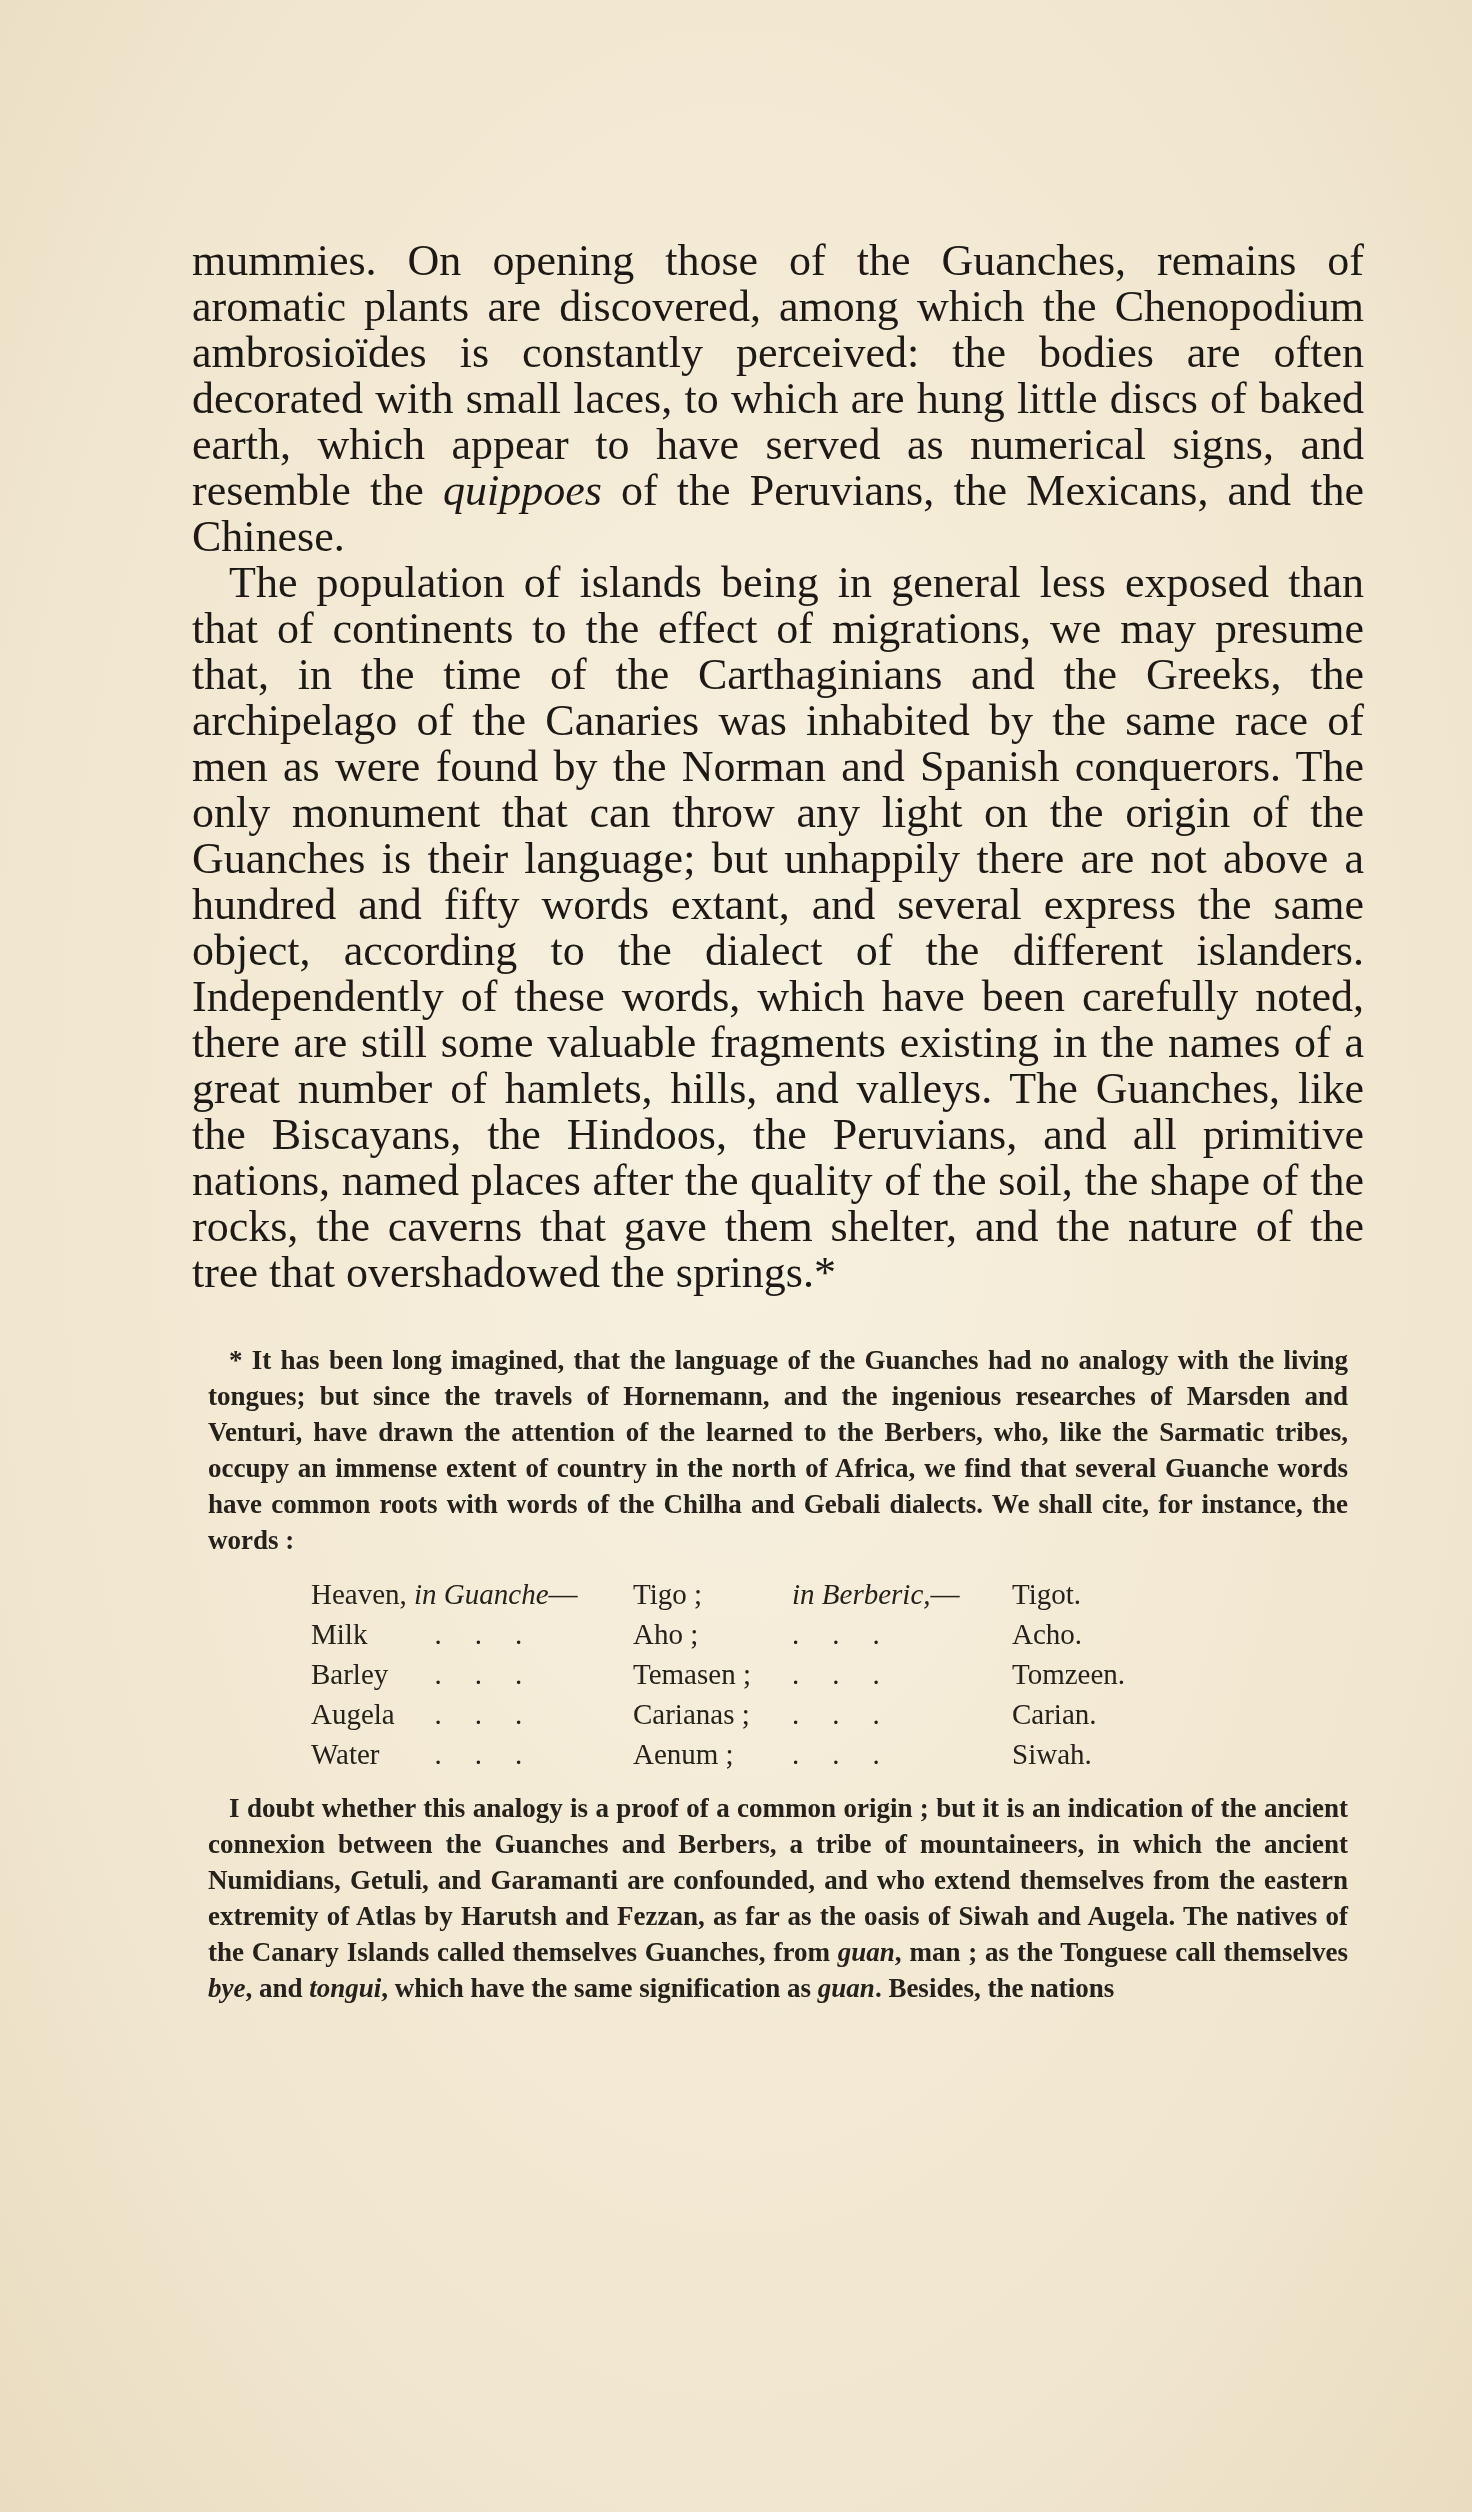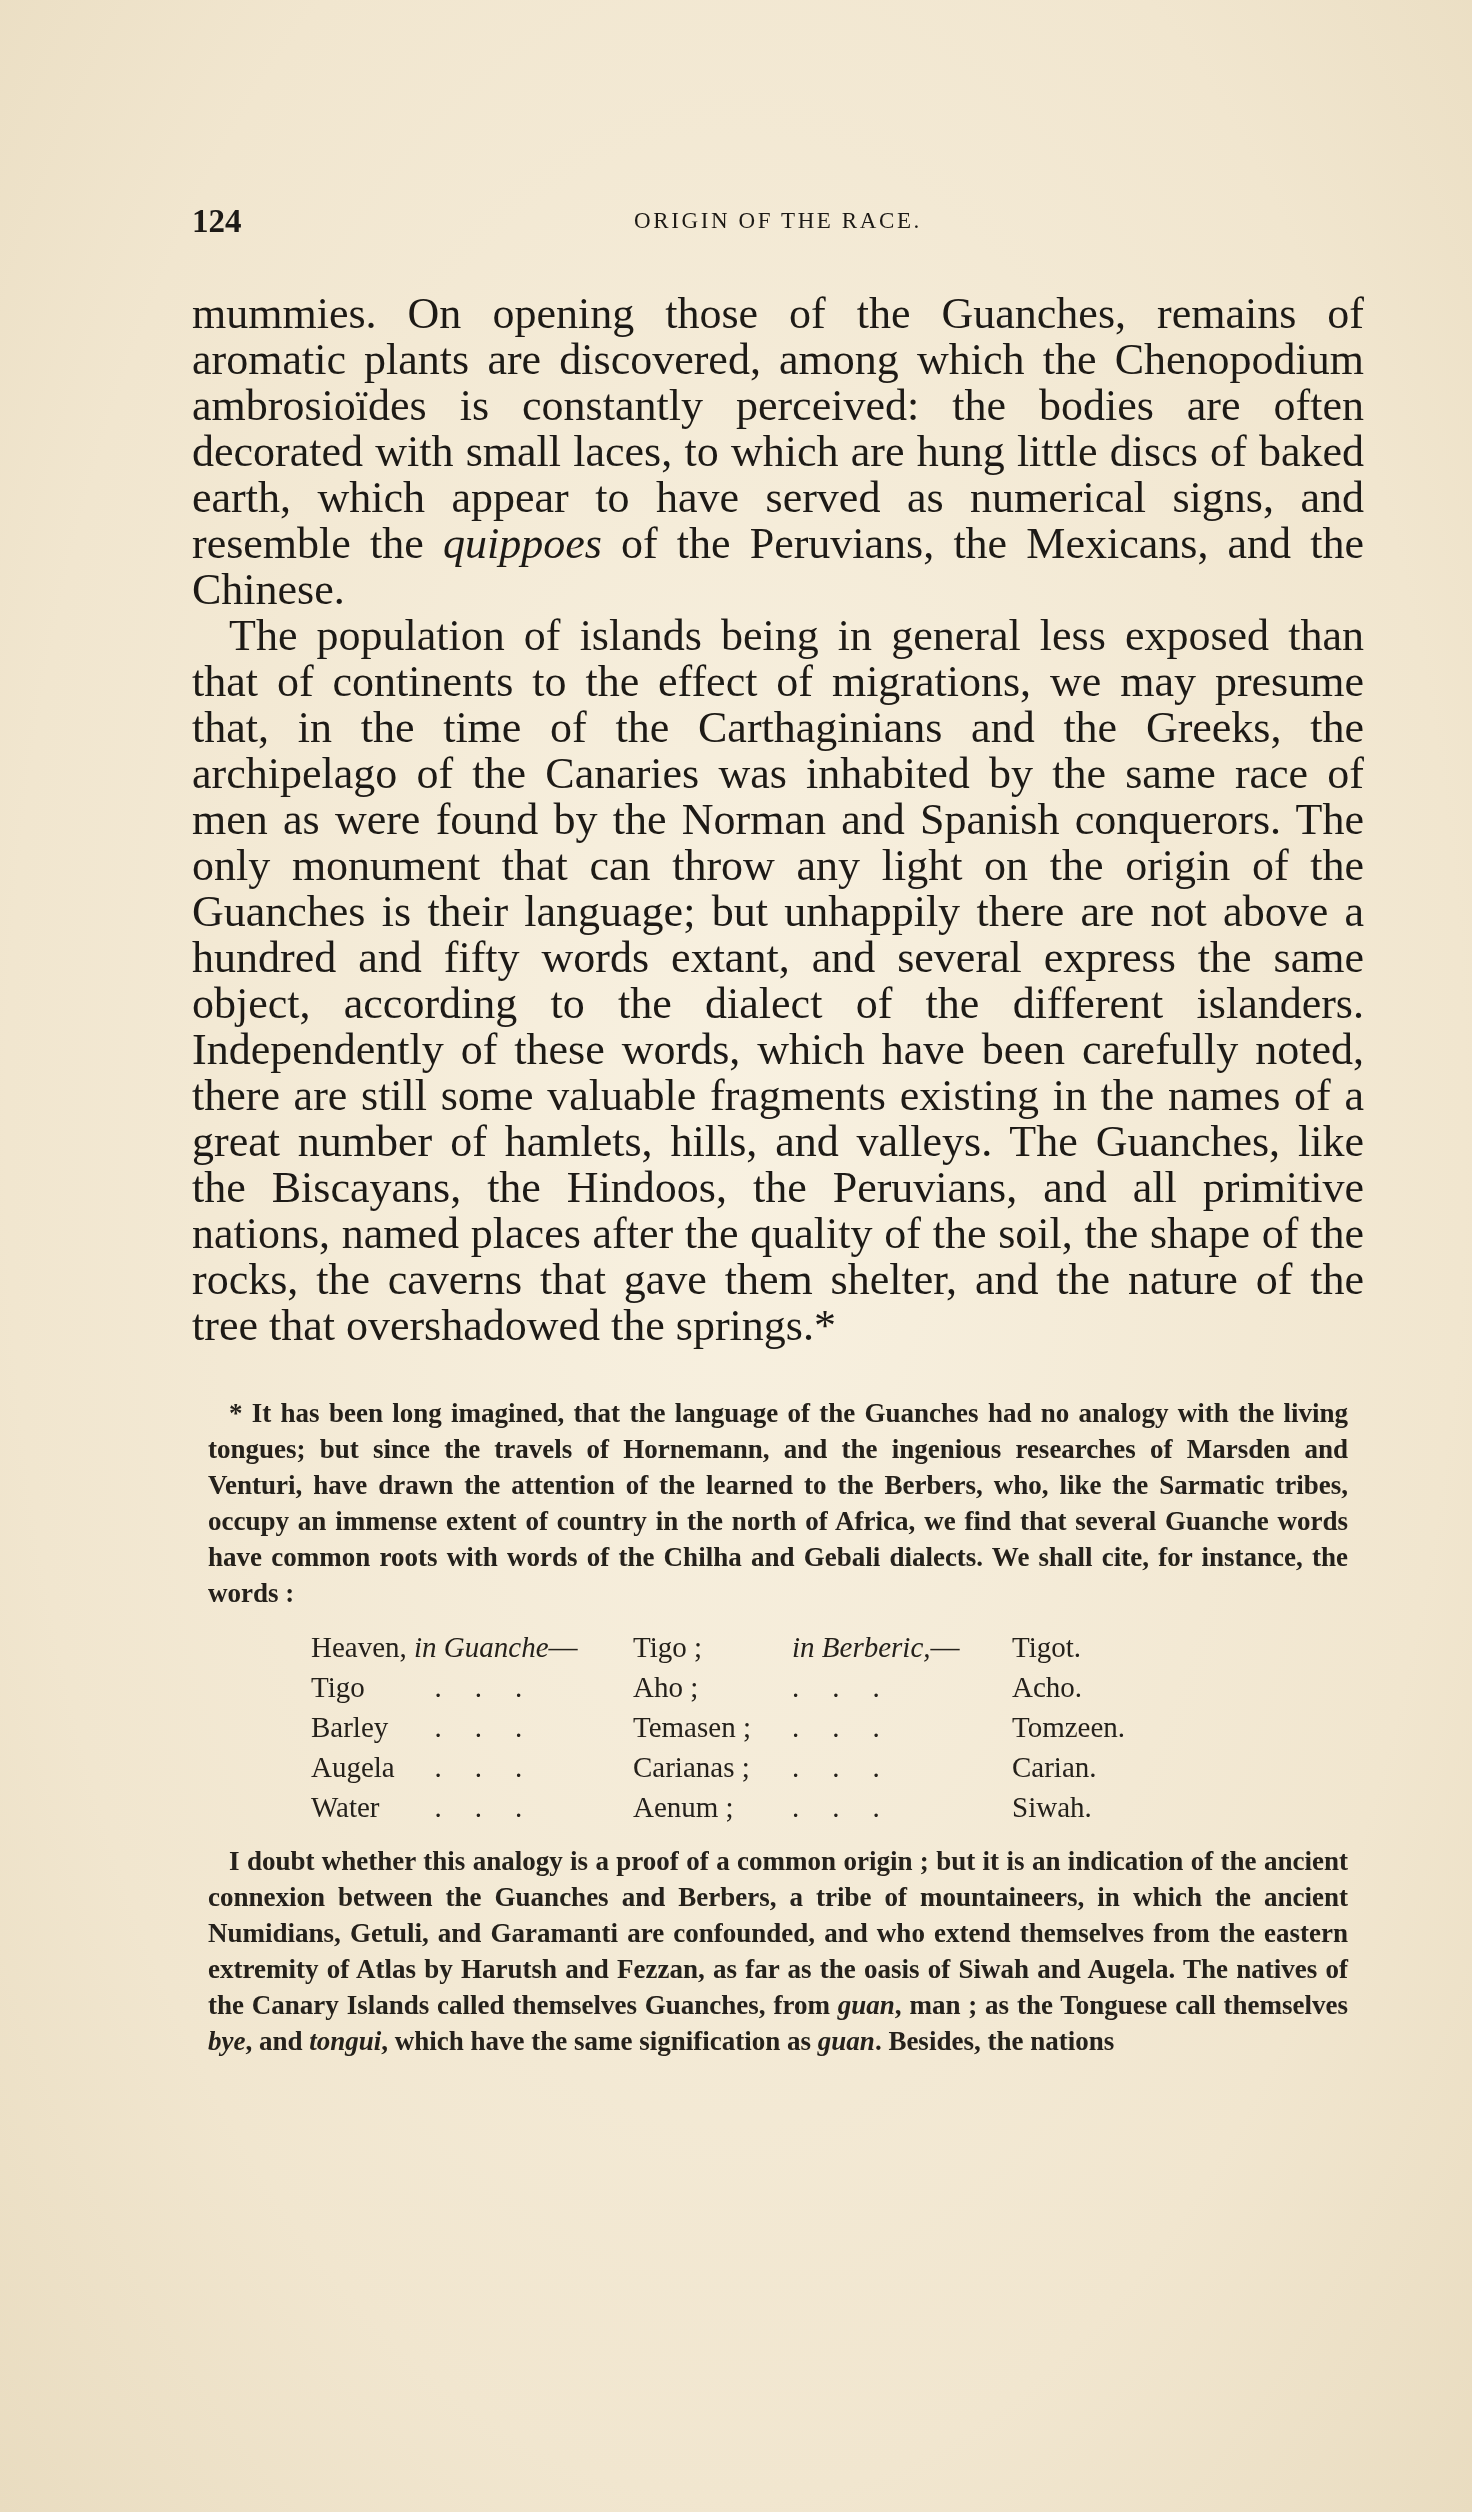--- a/index.html
+++ b/index.html
@@ -27,45 +27,41 @@
   .c1 .dots { flex:1; letter-spacing:33px; padding-left:26.4px; }
   .c2 { width:159px; }
   .c3 { width:220px; letter-spacing:33px; }
   .c4 { }
   i { font-style:italic; }
 </style>
 </head>
 <body>
 
 <div class="page">
-  <div class="header">
-    <span class="pnum">124</span>
-    <div class="running">ORIGIN OF THE RACE.</div>
-  </div>
 
   <div class="body">
     <p><span>mummies. On opening those of the Guanches, remains of aromatic plants are discovered, among which the Chenopodium ambrosioïdes is constantly perceived: the bodies are often decorated with small laces, to which are hung little discs of baked earth, which appear to have served as numerical signs, and resemble the </span><i>quippoes</i><span> of the Peruvians, the Mexicans, and the Chinese.</span></p>
     <p class="indent">The population of islands being in general less exposed than that of continents to the effect of migrations, we may presume that, in the time of the Carthaginians and the Greeks, the archipelago of the Canaries was inhabited by the same race of men as were found by the Norman and Spanish conquerors. The only monument that can throw any light on the origin of the Guanches is their language; but unhappily there are not above a hundred and fifty words extant, and several express the same object, according to the dialect of the different islanders. Independently of these words, which have been carefully noted, there are still some valuable fragments existing in the names of a great number of hamlets, hills, and valleys. The Guanches, like the Biscayans, the Hindoos, the Peruvians, and all primitive nations, named places after the quality of the soil, the shape of the rocks, the caverns that gave them shelter, and the nature of the tree that overshadowed the springs.*</p>
   </div>
 
   <div class="foot">
     <p>* It has been long imagined, that the language of the Guanches had no analogy with the living tongues; but since the travels of Hornemann, and the ingenious researches of Marsden and Venturi, have drawn the attention of the learned to the Berbers, who, like the Sarmatic tribes, occupy an immense extent of country in the north of Africa, we find that several Guanche words have common roots with words of the Chilha and Gebali dialects. We shall cite, for instance, the words :</p>
 
     <div class="words">
       <div class="wrow">
         <div class="c1">
           <span>Heaven,</span>&nbsp;<i>in Guanche</i><span> — </span>
         </div>
         <div class="c2">Tigo ;</div>
         <div class="c3" style="letter-spacing:0"><i>in Berberic,</i><span>— </span></div>
         <div class="c4">Tigot.</div>
       </div>
       <div class="wrow">
         <div class="c1">
-            <span class="lab">Tigo</span>
+            <span class="lab">Milk</span>
             <span class="dots">...</span>
           </div>
         <div class="c2">Aho ;</div>
         <div class="c3">...</div>
         <div class="c4">Acho.</div>
       </div>
       <div class="wrow">
         <div class="c1">
             <span class="lab">Barley</span>
             <span class="dots">...</span>

